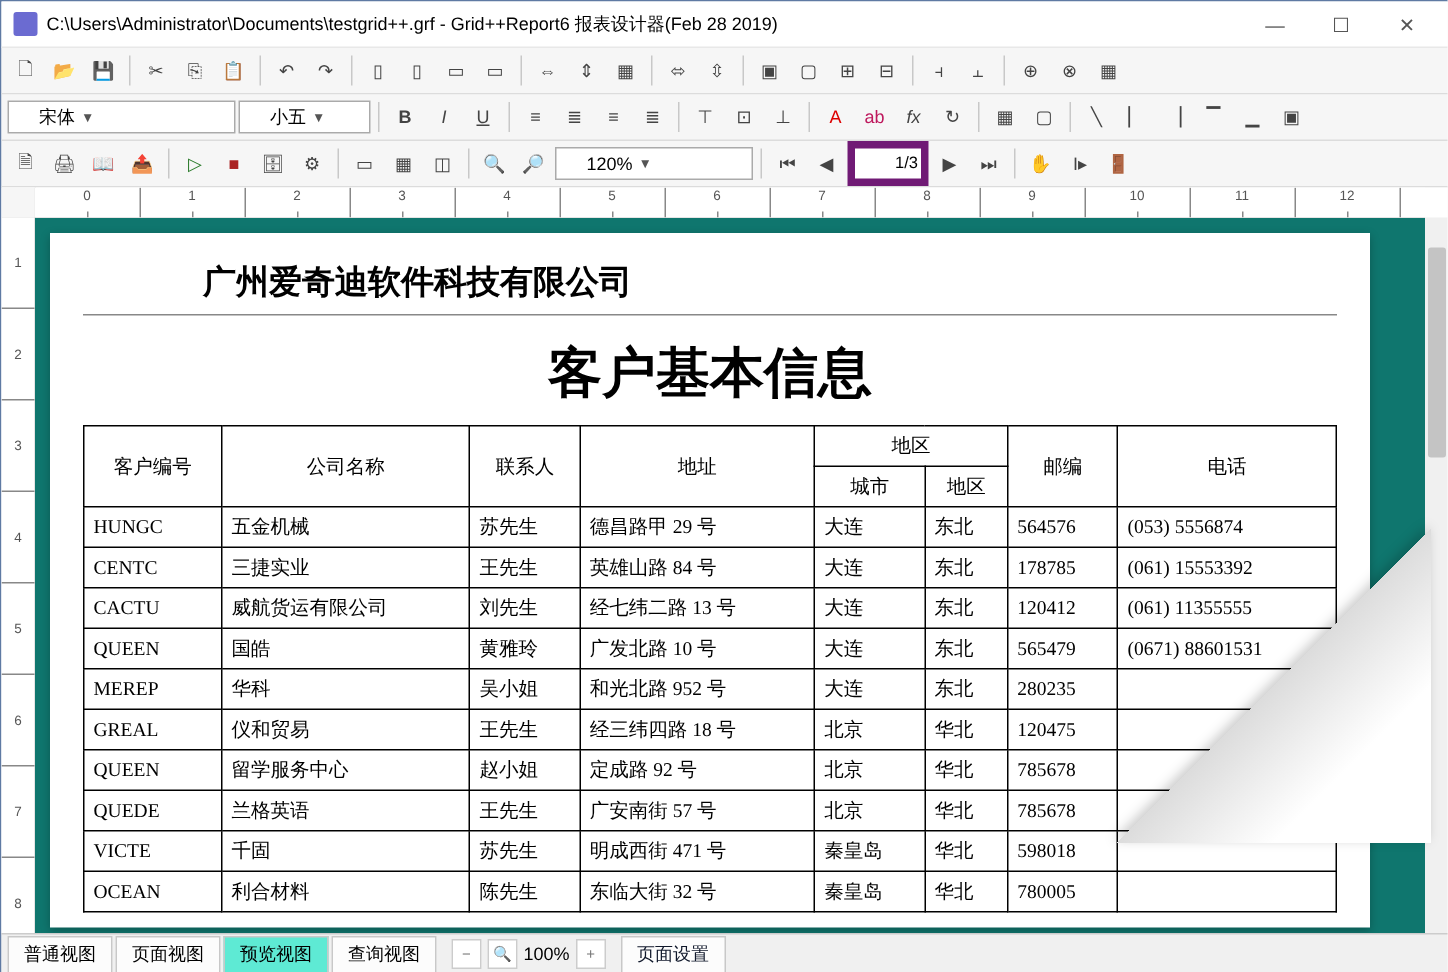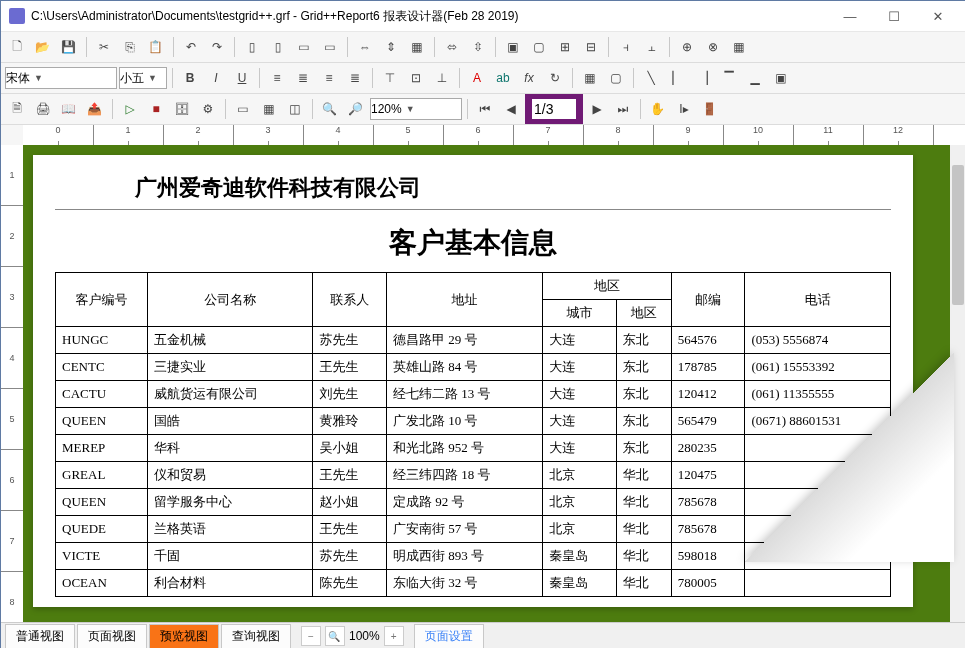--- a/index.html
+++ b/index.html
@@ -7,45 +7,45 @@
 .titlebar{height:30px;background:#fff;display:flex;align-items:center;padding:0 8px;color:#000;border-bottom:1px solid #e8e8e8}
 .titlebar .app-icon{width:16px;height:16px;margin-right:6px;background:#6b6bd1;display:inline-block;border-radius:2px}
 .titlebar .title-text{flex:1;font-size:12px}
 .titlebar .win-controls{display:flex;gap:4px}
 .titlebar .win-btn{width:40px;height:24px;display:flex;align-items:center;justify-content:center;cursor:pointer;font-size:13px;color:#555}
 .menubar{height:22px;display:flex;align-items:center;padding:0 6px;gap:2px;border-bottom:1px solid #e0e0e0}
 .menubar .menu-item{padding:2px 8px;cursor:pointer;font-size:12px}
 .toolbar{height:30px;display:flex;align-items:center;padding:0 4px;border-bottom:1px solid #dcdcdc;background:#f6f6f6;gap:2px;flex-wrap:nowrap;overflow:hidden}
 .toolbar .tb-btn{width:22px;height:22px;display:flex;align-items:center;justify-content:center;cursor:pointer;border:1px solid transparent;font-size:12px;color:#444}
 .toolbar .sep{width:1px;height:20px;background:#c8c8c8;margin:0 3px}
-.toolbar .combo{height:20px;border:1px solid #aaa;background:#fff;display:flex;align-items:center;padding:0 0;font-size:12px;cursor:pointer}
+.toolbar .combo{height:20px;border:1px solid #aaa;background:#fff;display:flex;align-items:center;padding:0 20px;font-size:12px;cursor:pointer}
 .toolbar .combo .arrow{margin-left:4px;font-size:9px;color:#555}
 .toolbar .font-combo{width:110px}
 .toolbar .size-combo{width:46px}
 .toolbar .zoom-combo{width:90px}
-.toolbar input.page-input{width:40px;height:18px;border:7px solid #701a75;text-align:left;font-size:14px}
+.toolbar input.page-input{width:40px;height:18px;border:5px solid #701a75;text-align:right;font-size:11px}
 .content-area{flex:1;display:flex;position:relative;overflow:hidden;background:#fff}
 .ruler-corner{width:22px;height:20px;background:#f6f6f6;border-right:1px solid #ccc;border-bottom:1px solid #ccc}
 .ruler-h{position:absolute;left:22px;right:16px;top:0;height:20px;background:#fff;border-bottom:1px solid #ccc;overflow:hidden}
 .ruler-h .ruler-track{display:flex;height:100%;position:relative}
 .ruler-h .tick{position:absolute;top:0;width:70px;height:100%;border-right:1px solid #888;font-size:9px;color:#555;text-align:center}
 .ruler-h .tick::before{content:"";position:absolute;left:50%;bottom:0;height:4px;border-left:1px solid #888}
 .ruler-v{position:absolute;left:0;top:20px;bottom:0;width:22px;background:#fff;border-right:1px solid #ccc}
 .ruler-v .vtick{height:60px;border-bottom:1px solid #888;font-size:9px;color:#555;text-align:center;display:flex;align-items:center;justify-content:center}
-.canvas-wrap{position:absolute;left:22px;top:20px;right:16px;bottom:0;background:#4d7c0f;overflow:auto}
+.canvas-wrap{position:absolute;left:22px;top:20px;right:16px;bottom:0;background:#0f766e;overflow:auto}
 .page{width:880px;background:#fff;margin:10px auto 10px 10px;box-shadow:0 2px 6px rgba(0,0,0,.25);padding:10px 22px;box-sizing:border-box;position:relative}
 .page .company-title{font-family:"KaiTi","STKaiti",serif;font-size:22px;font-weight:bold;padding:8px 0 6px 80px;border-bottom:1px solid #888}
-.page .report-title{font-family:"KaiTi","STKaiti",serif;font-size:28px;font-weight:bold;text-align:center;margin:14px 0 10px}
+.page .report-title{font-family:"KaiTi","STKaiti",serif;font-size:36px;font-weight:bold;text-align:center;margin:14px 0 10px}
 .page table{border-collapse:collapse;width:100%;font-family:"SimSun",serif;font-size:13px}
 .page th,.page td{border:1px solid #000;padding:4px 6px;text-align:left;white-space:nowrap}
 .page th{font-weight:normal;text-align:center}
 .page-curl{position:absolute;right:12px;bottom:60px;width:210px;height:210px;background:linear-gradient(135deg,transparent 50%,#dcdcdc 50%,#fff 75%);pointer-events:none;filter:drop-shadow(-2px -2px 4px rgba(0,0,0,.2))}
 .statusbar{height:26px;display:flex;align-items:center;background:#f0f0f0;border-top:1px solid #ccc;padding:0 4px;gap:2px}
 .statusbar .tab{padding:3px 10px;border:1px solid #c8c8c8;background:#fcfcfc;cursor:pointer;font-size:12px}
-.statusbar .tab.active{background:#f97316;border-bottom:1px solid #fff}
+.statusbar .tab.active{background:#5eead4;border-bottom:1px solid #fff}
 .statusbar .status-grp{display:flex;align-items:center;margin-left:8px;gap:4px}
 .statusbar .status-btn{width:18px;height:18px;display:flex;align-items:center;justify-content:center;border:1px solid #ccc;background:#fff;cursor:pointer;font-size:10px;color:#777}
 .watermark{position:absolute;right:18px;bottom:6px;display:flex;align-items:center;gap:6px;font-family:"Microsoft YaHei";color:#888}
 .watermark .logo{width:28px;height:28px;border-radius:50%;background:radial-gradient(circle,#ffb347 30%,#ff7700 70%)}
 .watermark .txt{font-size:18px;font-style:italic;color:#999}
 .scrollbar-v{position:absolute;right:0;top:20px;bottom:0;width:16px;background:#f0f0f0;border-left:1px solid #ddd}
 .scrollbar-v .thumb{width:12px;margin:20px auto 0;height:140px;background:#c4c4c4;border-radius:2px}
 </style>
 </head>
 <body>
@@ -123,21 +123,21 @@
     <div class="tb-btn">≡</div>
     <div class="tb-btn">≣</div>
     <div class="tb-btn">≡</div>
     <div class="tb-btn">≣</div>
     <span class="sep"></span>
     <div class="tb-btn">⊤</div>
     <div class="tb-btn">⊡</div>
     <div class="tb-btn">⊥</div>
     <span class="sep"></span>
     <div class="tb-btn" style="color:#d00">A</div>
-    <div class="tb-btn" style="color:#0f766e">ab</div>
+    <div class="tb-btn" style="color:#be185d">ab</div>
     <div class="tb-btn">
         <i>fx</i>
       </div>
     <div class="tb-btn">↻</div>
     <span class="sep"></span>
     <div class="tb-btn">▦</div>
     <div class="tb-btn">▢</div>
     <span class="sep"></span>
     <div class="tb-btn">╲</div>
     <div class="tb-btn">▏</div>
@@ -311,21 +311,21 @@
                 <td>广安南街 57 号</td>
                 <td>北京</td>
                 <td>华北</td>
                 <td>785678</td>
                 <td></td>
               </tr>
               <tr>
                 <td>VICTE</td>
                 <td>千固</td>
                 <td>苏先生</td>
-                <td>明成西街 893 号</td>
+                <td>明成西街 471 号</td>
                 <td>秦皇岛</td>
                 <td>华北</td>
                 <td>598018</td>
                 <td></td>
               </tr>
               <tr>
                 <td>OCEAN</td>
                 <td>利合材料</td>
                 <td>陈先生</td>
                 <td>东临大街 32 号</td>
@@ -346,18 +346,18 @@
     <div class="tab">页面视图</div>
     <div class="tab active">预览视图</div>
     <div class="tab">查询视图</div>
     <div class="status-grp">
       <div class="status-btn">−</div>
       <div class="status-btn">🔍</div>
       <span>100%</span>
       <div class="status-btn">+</div>
     </div>
     <div class="status-grp">
-      <div class="tab" style="color:#3b82f6">页面设置</div>
+      <div class="tab" style="color:#0f172a">页面设置</div>
     </div>
   </div>
 
 
 </div>
 
 </body></html>

